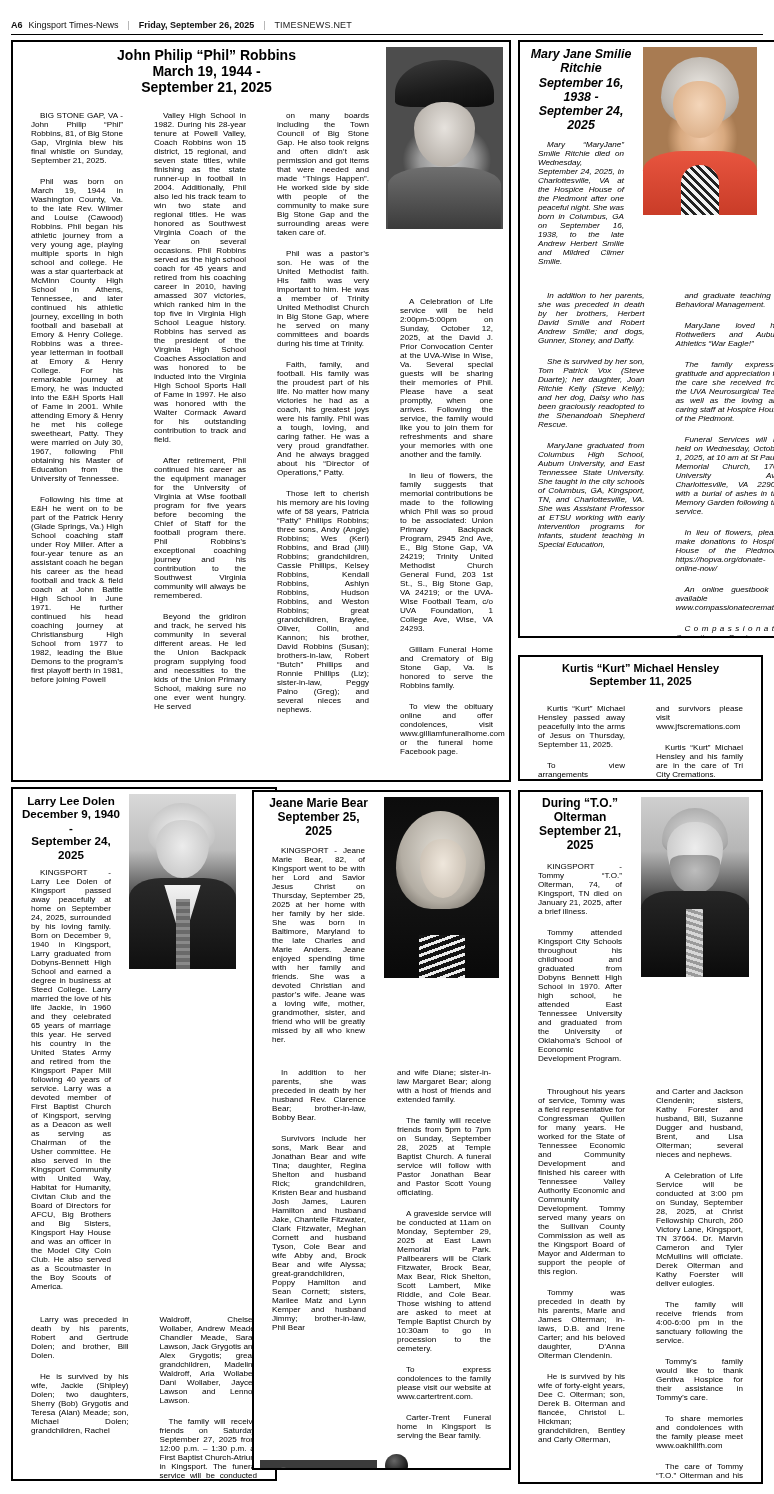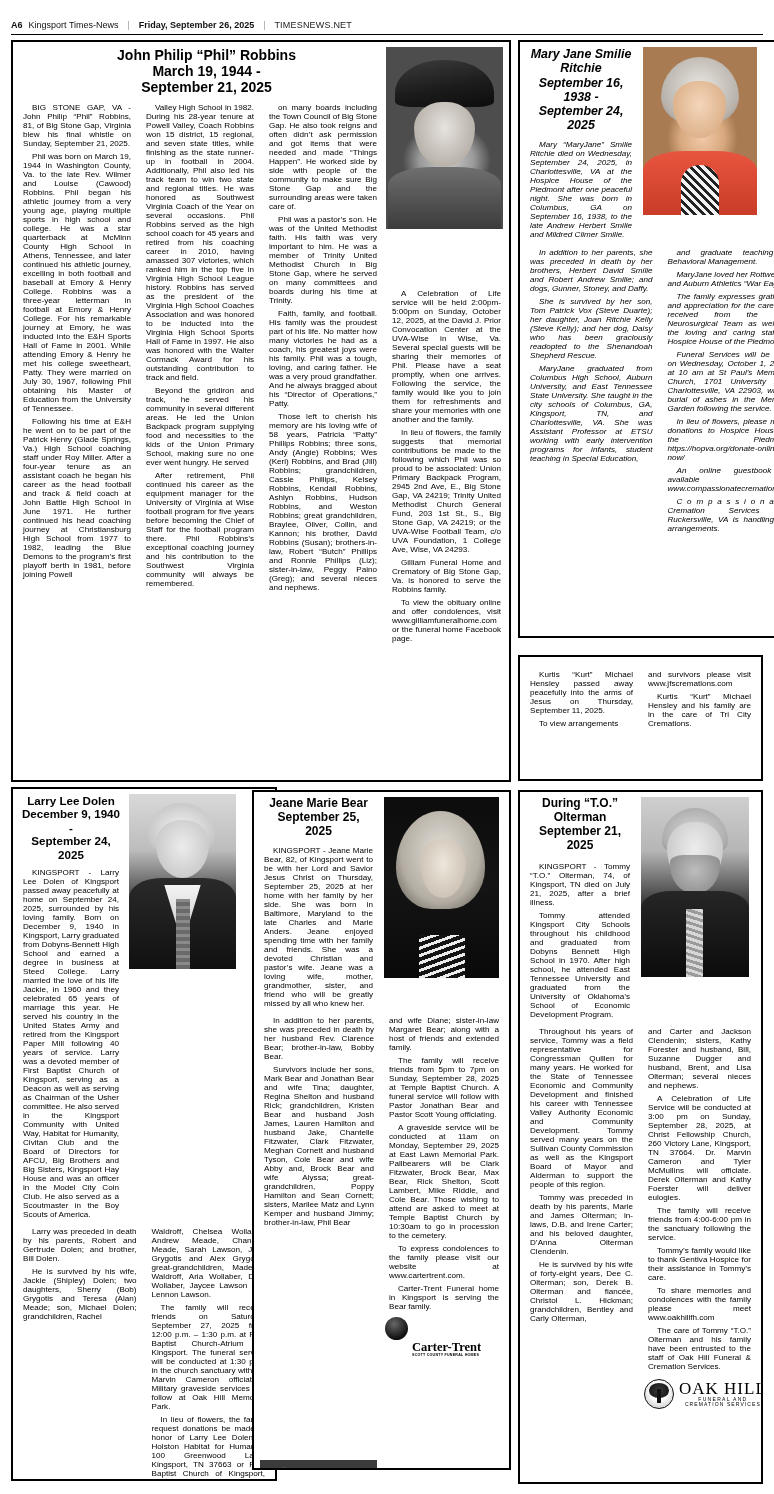--- a/index.html
+++ b/index.html
@@ -58,21 +58,21 @@
     margin: 0 0 2px 0;
   }
   .obit-title .nm { display: block; }
   .obit-title .dt { display: block; }
 
   
   .cols { display: flex; gap: 7px; }
   .col { flex: 1 1 0; min-width: 0; }
 
   p.bt {
-    margin: 4px;
+    margin: 12px;
     text-align: justify;
     text-justify: inter-word;
     hyphens: none;
     text-indent: 9px;
   }
   p.bt.noind { text-indent: 0; }
 
   
   #obit-robbins {
     left: 11px; top: 40px;
@@ -362,22 +362,22 @@
     </div>
 
     <div class="cols" style="margin-top:3px;">
       <div class="col" style="width:116px;flex:0 0 116px;">
         <p class="bt">BIG STONE GAP, VA - John Philip “Phil” Robbins, 81, of Big Stone Gap, Virginia blew his final whistle on Sunday, September 21, 2025.</p>
         <p class="bt">Phil was born on March 19, 1944 in Washington County, Va. to the late Rev. Wilmer and Louise (Cawood) Robbins. Phil began his athletic journey from a very young age, playing multiple sports in high school and college. He was a star quarterback at McMinn County High School in Athens, Tennessee, and later continued his athletic journey, excelling in both football and baseball at Emory &amp; Henry College. Robbins was a three-year letterman in football at Emory &amp; Henry College. For his remarkable journey at Emory, he was inducted into the E&amp;H Sports Hall of Fame in 2001. While attending Emory &amp; Henry he met his college sweetheart, Patty. They were married on July 30, 1967, following Phil obtaining his Master of Education from the University of Tennessee.</p>
         <p class="bt">Following his time at E&amp;H he went on to be part of the Patrick Henry (Glade Springs, Va.) High School coaching staff under Roy Miller. After a four-year tenure as an assistant coach he began his career as the head football and track &amp; field coach at John Battle High School in June 1971. He further continued his head coaching journey at Christiansburg High School from 1977 to 1982, leading the Blue Demons to the program’s first playoff berth in 1981, before joining Powell</p>
       </div>
       <div class="col" style="width:116px;flex:0 0 116px;">
         <p class="bt">Valley High School in 1982. During his 28-year tenure at Powell Valley, Coach Robbins won 15 district, 15 regional, and seven state titles, while finishing as the state runner-up in football in 2004. Additionally, Phil also led his track team to win two state and regional titles. He was honored as Southwest Virginia Coach of the Year on several occasions. Phil Robbins served as the high school coach for 45 years and retired from his coaching career in 2010, having amassed 307 victories, which ranked him in the top five in Virginia High School League history. Robbins has served as the president of the Virginia High School Coaches Association and was honored to be inducted into the Virginia High School Sports Hall of Fame in 1997. He also was honored with the Walter Cormack Award for his outstanding contribution to track and field.</p>
+        <p class="bt">After retirement, Phil continued his career as the equipment manager for the University of Virginia at Wise football program for five years before becoming the Chief of Staff for the football program there. Phil Robbins’s exceptional coaching journey and his contribution to the Southwest Virginia community will always be remembered.</p>
         <p class="bt">Beyond the gridiron and track, he served his community in several different areas. He led the Union Backpack program supplying food and necessities to the kids of the Union Primary School, making sure no one ever went hungry. He served</p>
-        <p class="bt">After retirement, Phil continued his career as the equipment manager for the University of Virginia at Wise football program for five years before becoming the Chief of Staff for the football program there. Phil Robbins’s exceptional coaching journey and his contribution to the Southwest Virginia community will always be remembered.</p>
       </div>
       <div class="col" style="width:116px;flex:0 0 116px;">
         <p class="bt">on many boards including the Town Council of Big Stone Gap. He also took reigns and often didn’t ask permission and got items that were needed and made “Things Happen”. He worked side by side with people of the community to make sure Big Stone Gap and the surrounding areas were taken care of.</p>
         <p class="bt">Phil was a pastor’s son. He was of the United Methodist faith. His faith was very important to him. He was a member of Trinity United Methodist Church in Big Stone Gap, where he served on many committees and boards during his time at Trinity.</p>
         <p class="bt">Faith, family, and football. His family was the proudest part of his life. No matter how many victories he had as a coach, his greatest joys were his family. Phil was a tough, loving, and caring father. He was a very proud grandfather. And he always bragged about his “Director of Operations,” Patty.</p>
         <p class="bt">Those left to cherish his memory are his loving wife of 58 years, Patricia “Patty” Phillips Robbins; three sons, Andy (Angie) Robbins; Wes (Keri) Robbins, and Brad (Jill) Robbins; grandchildren, Cassie Phillips, Kelsey Robbins, Kendall Robbins, Ashlyn Robbins, Hudson Robbins, and Weston Robbins; great grandchildren, Braylee, Oliver, Collin, and Kannon; his brother, David Robbins (Susan); brothers-in-law, Robert “Butch” Phillips and Ronnie Phillips (Liz); sister-in-law, Peggy Paino (Greg); and several nieces and nephews.</p>
       </div>
       <div class="col" style="width:117px;flex:0 0 117px;padding-top:186px;">
         <p class="bt">A Celebration of Life service will be held 2:00pm-5:00pm on Sunday, October 12, 2025, at the David J. Prior Convocation Center at the UVA-Wise in Wise, Va. Several special guests will be sharing their memories of Phil. Please have a seat promptly, when one arrives. Following the service, the family would like you to join them for refreshments and share your memories with one another and the family.</p>
         <p class="bt">In lieu of flowers, the family suggests that memorial contributions be made to the following which Phil was so proud to be associated: Union Primary Backpack Program, 2945 2nd Ave, E., Big Stone Gap, VA 24219; Trinity United Methodist Church General Fund, 203 1st St., S., Big Stone Gap, VA 24219; or the UVA-Wise Football Team, c/o UVA Foundation, 1 College Ave, Wise, VA 24293.</p>
@@ -424,20 +424,24 @@
         <p class="bt">In lieu of flowers, please make donations to Hospice House of the Piedmont, https://hopva.org/donate-online-now/</p>
         <p class="bt">An online guestbook is available at www.compassionatecremationva.com</p>
         <p class="bt">C o m p a s s i o n a t e Cremation Services of Ruckersville, VA is handling the arrangements.</p>
       </div>
     </div>
   </div>
 </div>
 
 <div class="obit" id="obit-hensley">
   <div class="obit-inner">
+    <div class="obit-title">
+      <span class="nm">Kurtis “Kurt” Michael Hensley</span>
+      <span class="dt">September 11, 2025</span>
+    </div>
     <div class="cols" style="margin-top:4px;">
       <div class="col">
         <p class="bt">Kurtis “Kurt” Michael Hensley passed away peacefully into the arms of Jesus on Thursday, September 11, 2025.</p>
         <p class="bt">To view arrangements</p>
       </div>
       <div class="col">
         <p class="bt noind">and survivors please visit www.jfscremations.com</p>
         <p class="bt">Kurtis “Kurt” Michael Hensley and his family are in the care of Tri City Cremations.</p>
       </div>
     </div>
@@ -527,21 +531,21 @@
 <div class="obit" id="obit-olterman">
   <div class="obit-inner">
     <div class="headrow">
       <div class="left">
         <div class="obit-title">
           <span class="nm">During “T.O.”</span>
           <span class="nm">Olterman</span>
           <span class="dt">September 21,</span>
           <span class="dt">2025</span>
         </div>
-        <p class="bt" style="margin-top:9px;">KINGSPORT - Tommy “T.O.” Olterman, 74, of Kingsport, TN died on July 21, 2025, after a brief illness.</p>
+        <p class="bt" style="margin-top:9px;">KINGSPORT - Tommy “T.O.” Olterman, 74, of Kingsport, TN died on January 21, 2025, after a brief illness.</p>
         <p class="bt">Tommy attended Kingsport City Schools throughout his childhood and graduated from Dobyns Bennett High School in 1970. After high school, he attended East Tennessee University and graduated from the University of Oklahoma’s School of Economic Development Program.</p>
       </div>
       <div class="to-photo">
         <div class="thair"></div>
         <div class="tface"></div>
         <div class="beard"></div>
         <div class="tsuit"></div>
         <div class="ttie"></div>
       </div>
     </div>

